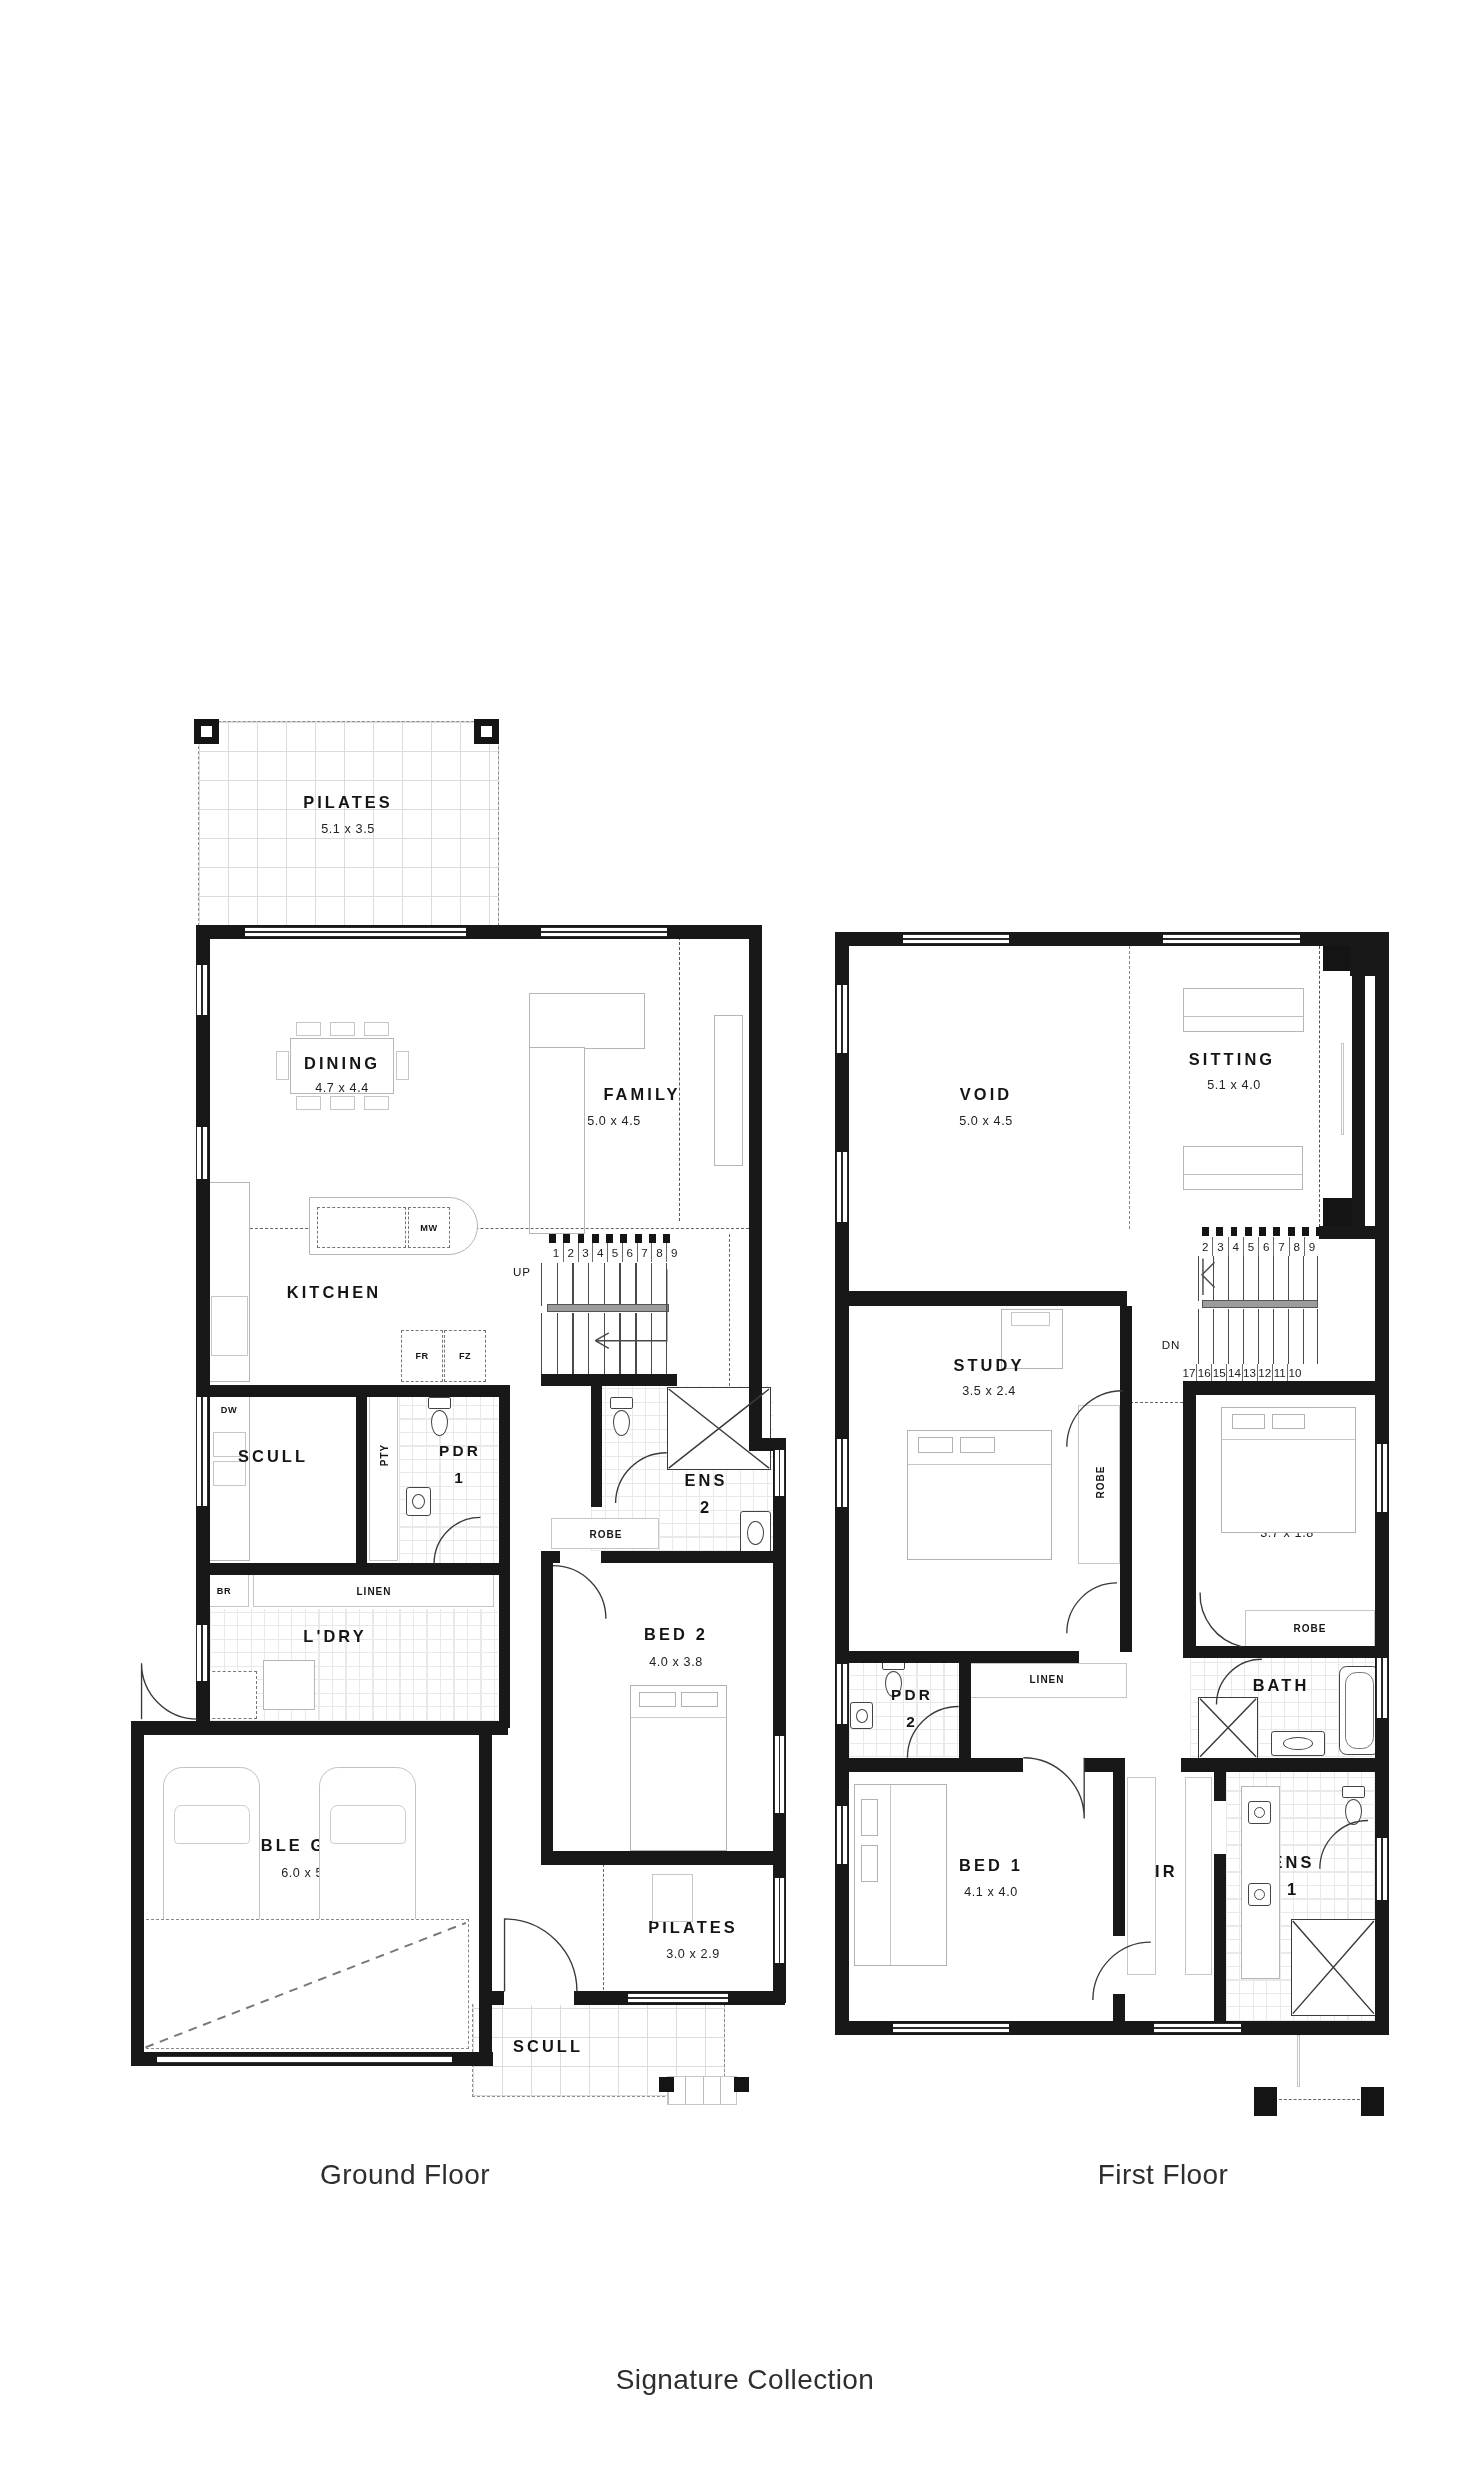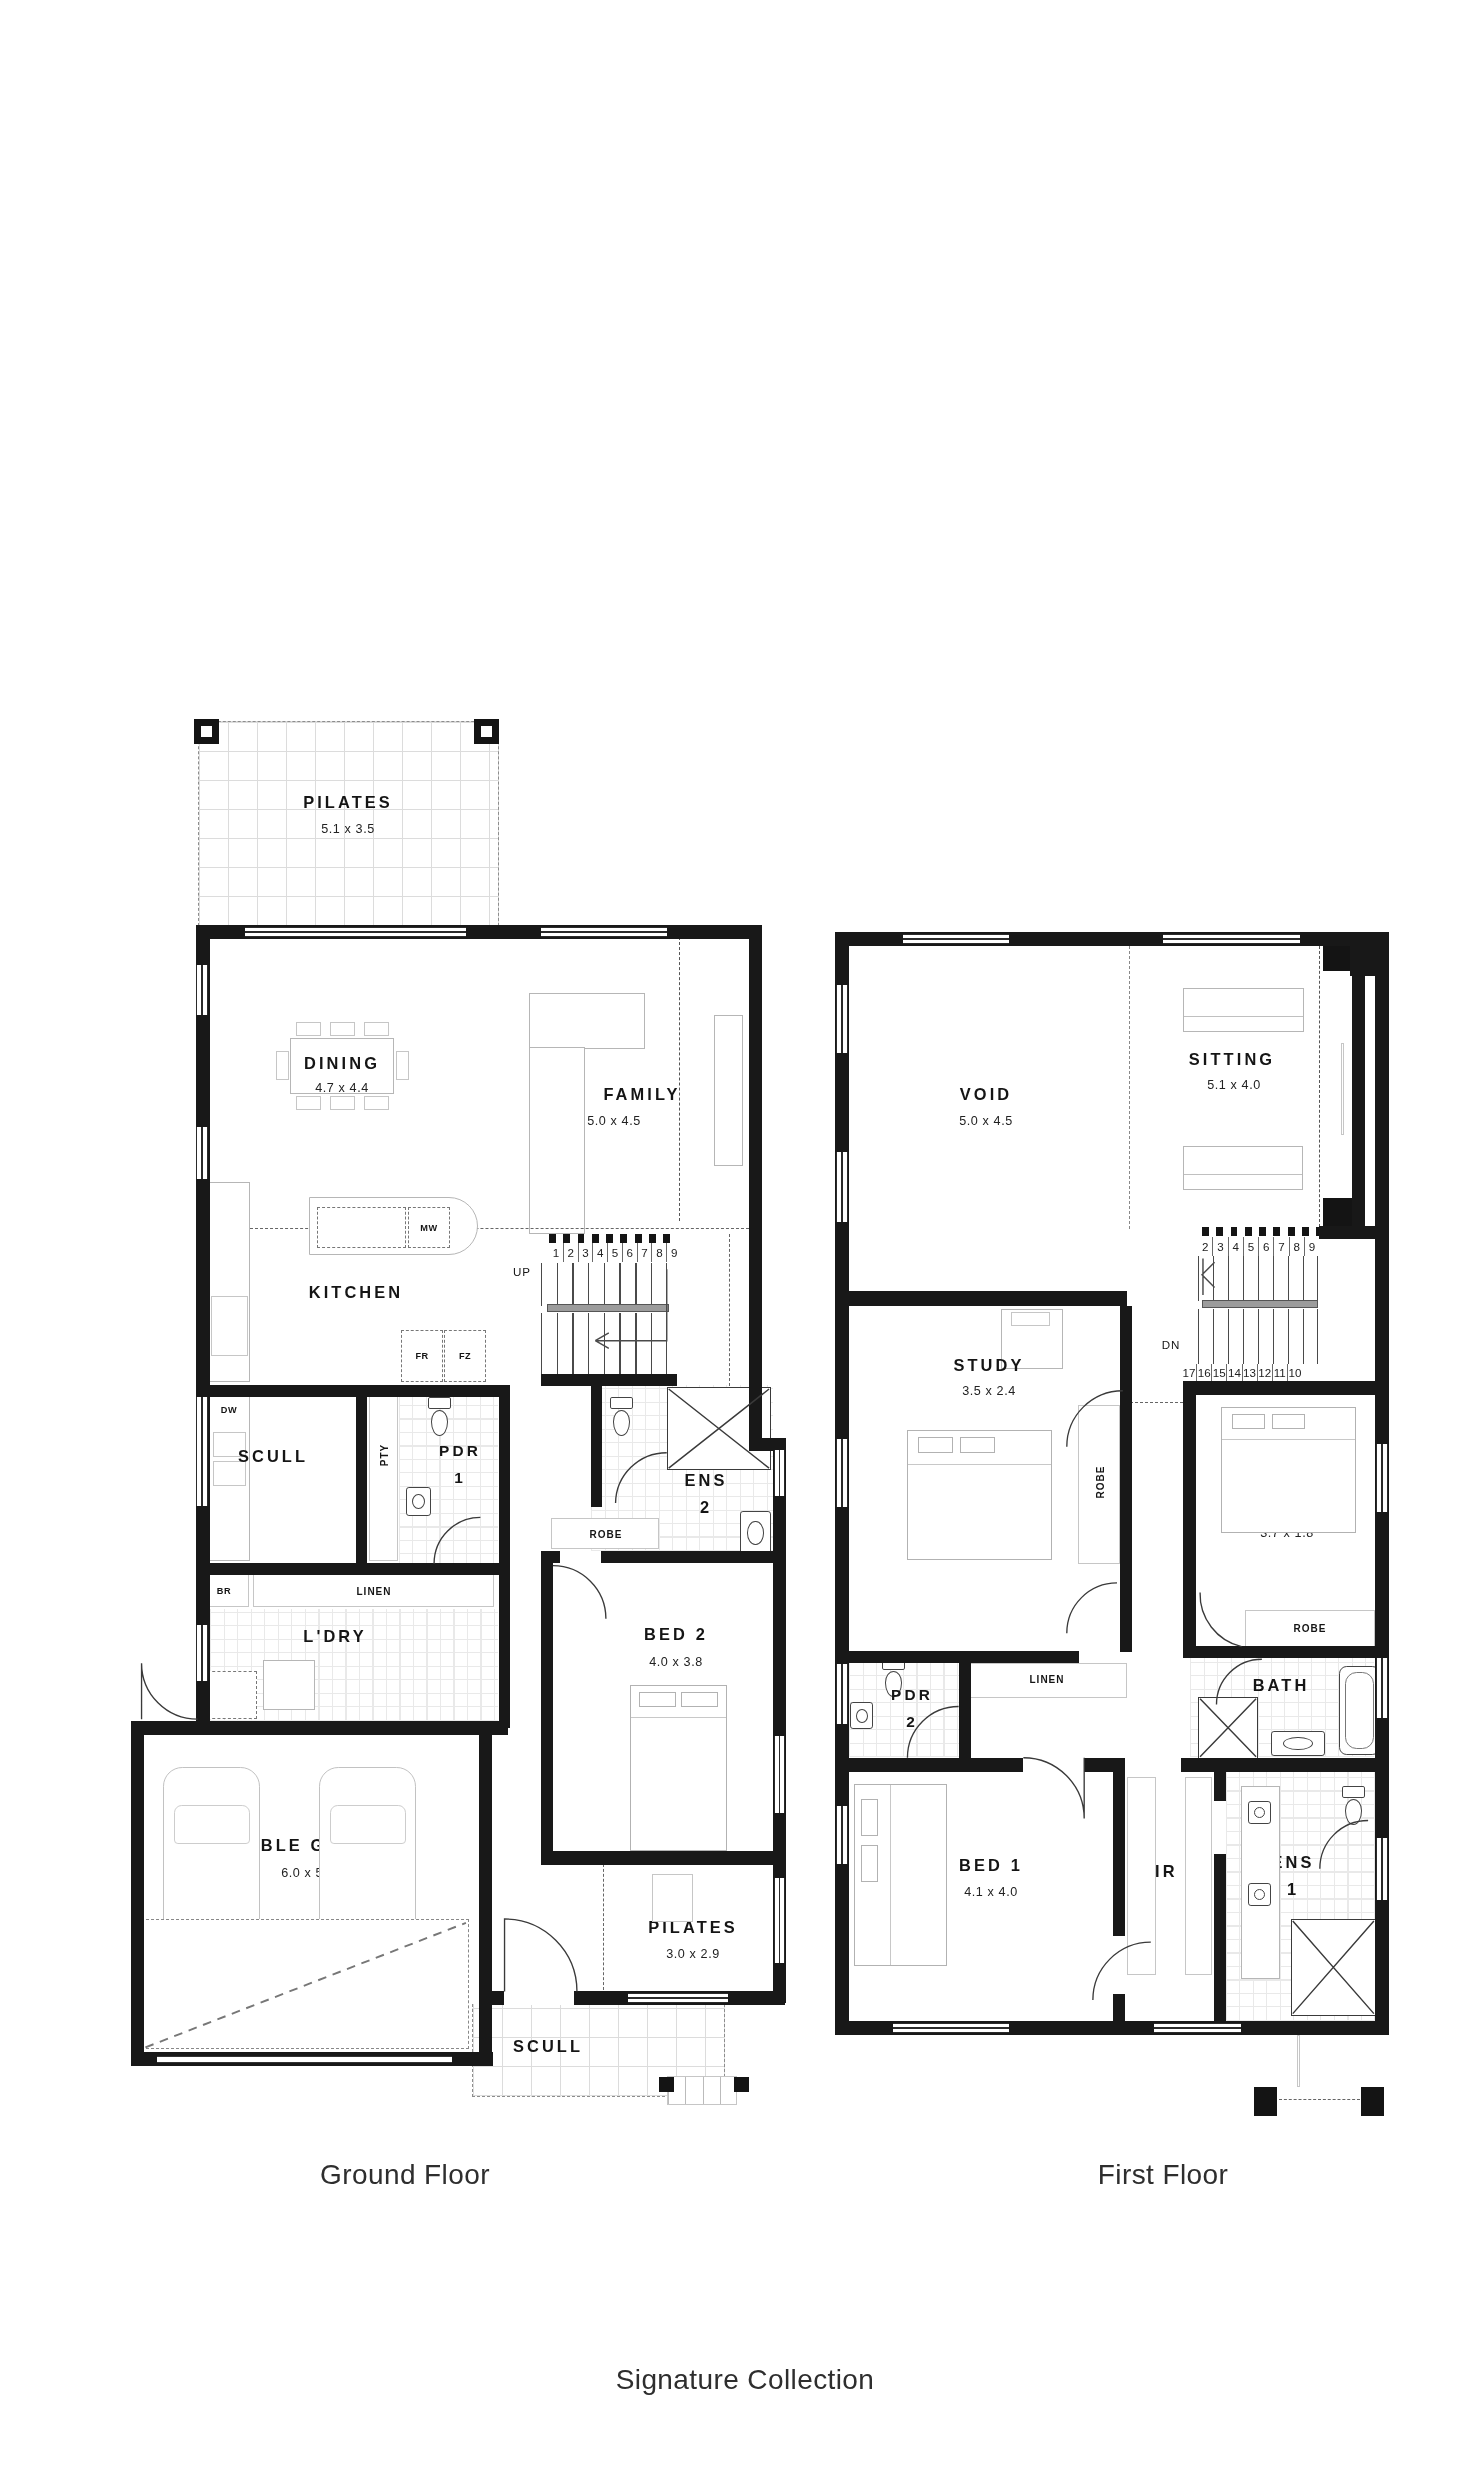--- a/index.html
+++ b/index.html
@@ -93,21 +93,21 @@
     <div class="dv" style="left:553px;top:218px;height:284px;border-left:1.9px dashed #555"></div>
     <div class="fo" style="left:588px;top:296px;width:29px;height:151px"></div>
 
     <div class="fo" style="left:83px;top:463px;width:41px;height:200px"></div>
     <div class="fo2" style="left:85px;top:577px;width:37px;height:60px"></div>
     <div class="dh" style="left:124px;top:509px;width:499px"></div>
     <div class="fo" style="left:183px;top:478px;width:169px;height:58px;border-radius:0 29px 29px 0"></div>
     <div class="dbox" style="left:191px;top:488px;width:89px;height:41px"></div>
     <div class="dbox" style="left:282px;top:488px;width:42px;height:41px"></div>
     <div class="tiny" style="left:303px;top:509px">MW</div>
-    <div class="lbl" style="left:230px;top:573px">KITCHEN</div>
+    <div class="lbl" style="left:208px;top:573px">KITCHEN</div>
     <div class="dbox" style="left:275px;top:611px;width:42px;height:52px"></div>
     <div class="dbox" style="left:318px;top:611px;width:42px;height:52px"></div>
     <div class="tiny" style="left:296px;top:637px">FR</div>
     <div class="tiny" style="left:339px;top:637px">FZ</div>
 
     <div class="fo" style="left:83px;top:676px;width:41px;height:166px"></div>
     <div class="fo2" style="left:87px;top:713px;width:33px;height:25px"></div>
     <div class="fo2" style="left:87px;top:742px;width:33px;height:25px"></div>
     <div class="tiny" style="left:103px;top:691px">DW</div>
     <div class="lbl" style="left:147px;top:737px">SCULL</div>

